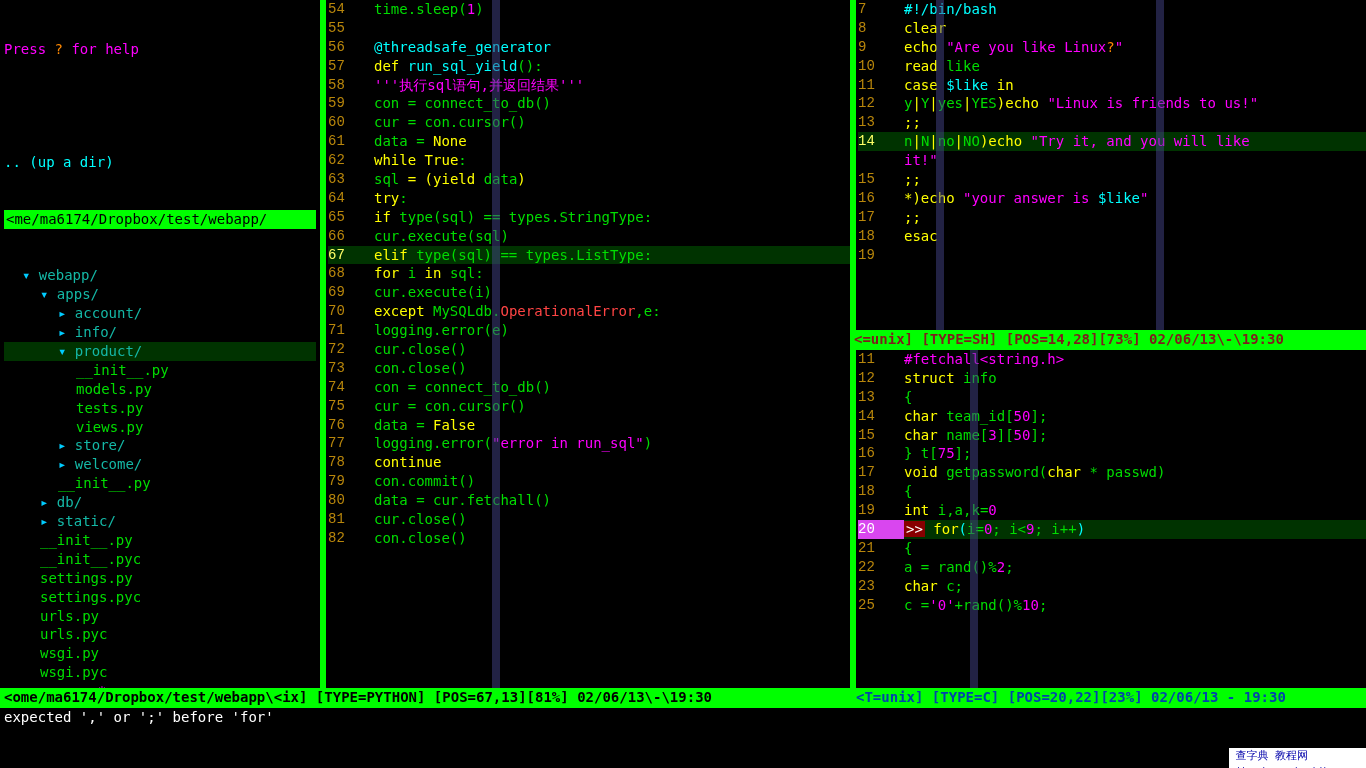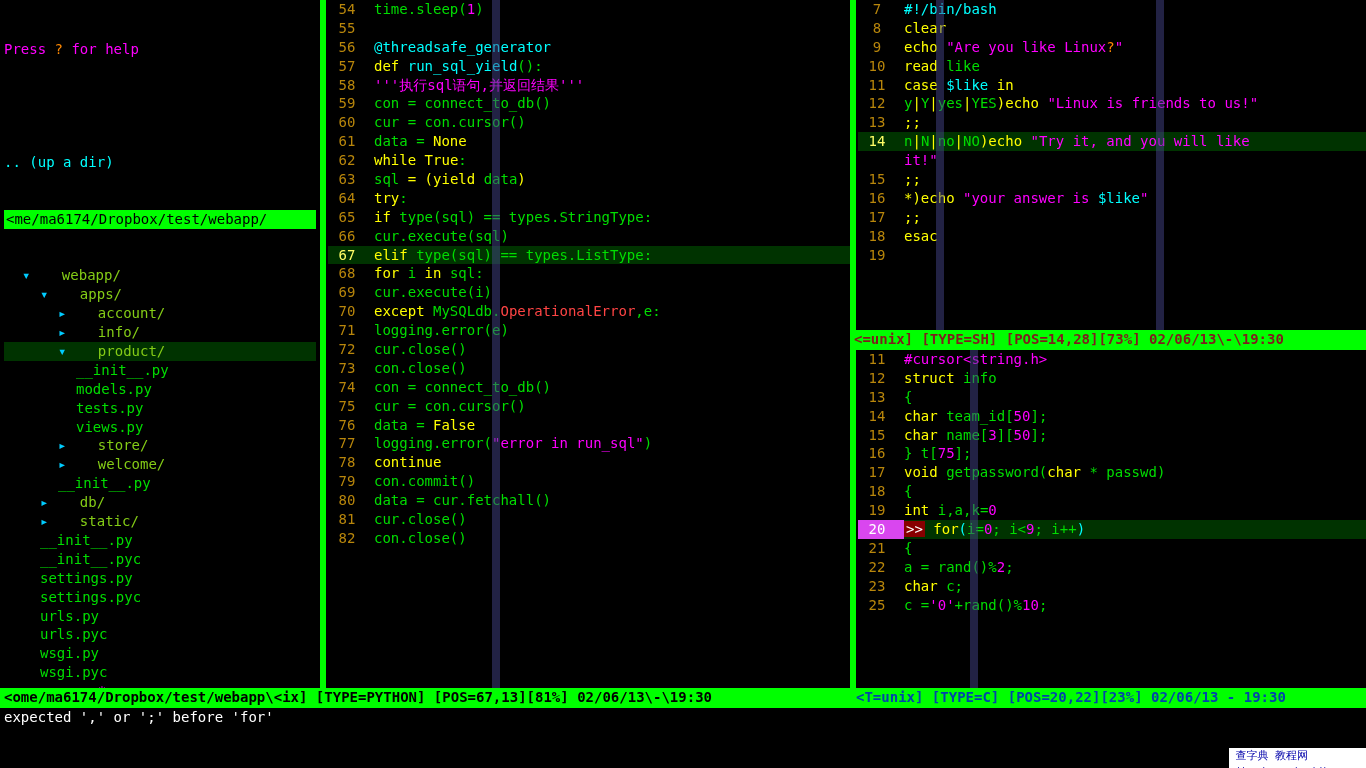--- a/index.html
+++ b/index.html
@@ -3,38 +3,38 @@
 <meta charset="utf-8">
 <style>
 * { margin:0; padding:0; box-sizing:border-box; }
 body { background:#000; font-family:'Consolas','DejaVu Sans Mono',monospace; font-size:14px; line-height:1.35; overflow:hidden; width:1366px; height:768px; color:#ccc; }
 .root { display:grid; grid-template-columns:320px 530px 516px; grid-template-rows:688px 20px 20px 20px 20px; }
 .pane { position:relative; overflow:hidden; }
 .vsep { background:#00ff00; width:6px; position:absolute; top:0; bottom:0; }
 .tree { padding:2px 4px 0 4px; white-space:pre; }
 .ln { white-space:pre; }
 .ln-row { display:flex; }
-.gut { color:#b8860b; width:46px; text-align:center; padding-right:8px; flex-shrink:0; }
+.gut { color:#b8860b; width:46px; text-align:left; padding-right:8px; flex-shrink:0;font-family:Liberation Mono, monospace; }
 .gut.cur { color:#ffff66; }
 .code { flex:1; }
 .status { background:#00ff00; color:#000; font-weight:bold; padding:0 4px; white-space:pre; overflow:hidden; }
 .status.split { display:grid; grid-template-columns:840px 526px;gap:12px; }
 .err { color:#ffffff; padding:0 4px; }
 .black { background:#000; }
 .bot { color:#00a; background:#fff; padding:1px 6px; float:right; font-size:11px; }
 
 .mag { color:#ff00ff; } .cyan { color:#00ffff; } .yel { color:#ffff00; }
 .grn { color:#00dd00; } .red { color:#ff4444; }
 .orng { color:#ff8800; }
 .bgsel { background:#003300; }
 .mark { background:#880000; color:#fff; padding:0 2px;}
 .hlbar { position:absolute; background:#444488; opacity:.5; width:8px; top:0; bottom:0; }
 .right-stack { display:grid; grid-template-rows:330px 20px 338px; height:688px; } .i1{padding-left:18px} .i2{padding-left:36px} .i3{padding-left:54px} .i4{padding-left:72px}
 .tri { color:#00ccff; }
-.fold { color:#84cc16;margin-left:23px; }
+.fold { color:#14b8a6; }
 .file { color:#00dd00; }
 .treehdr{ background:#00ff00; color:#000; padding:0 2px;}
 </style>
 </head>
 <body>
 
 <div class="root">
 
   <div class="pane tree">
     <div class="ln"><span class="mag">Press </span><span class="orng">?</span><span class="mag"> for help</span></div>
@@ -233,21 +233,21 @@
           </div>
         </div>
     </div>
     <div class="status"><span style="color:#7f1d1d">&lt;=unix] [TYPE=SH] [POS=14,28][73%] 02/06/13\-\19:30</span></div>
     <div class="pane" style="position:relative">
       <div class="vsep" style="left:0"></div>
       <div class="hlbar" style="left:120px"></div>
       <div id="c-body" style="padding-left:8px">
           <div class="ln-row">
             <div class="gut">11</div>
-            <div class="code"><span class="mag">#cursor</span><span class="mag">&lt;string.h&gt;</span></div>
+            <div class="code"><span class="mag">#fetchall</span><span class="mag">&lt;string.h&gt;</span></div>
           </div>
           <div class="ln-row">
             <div class="gut">12</div>
             <div class="code"><span class="yel">struct</span> <span class="grn">info</span></div>
           </div>
           <div class="ln-row">
             <div class="gut">13</div>
             <div class="code"><span class="grn">{</span></div>
           </div>
           <div class="ln-row">

